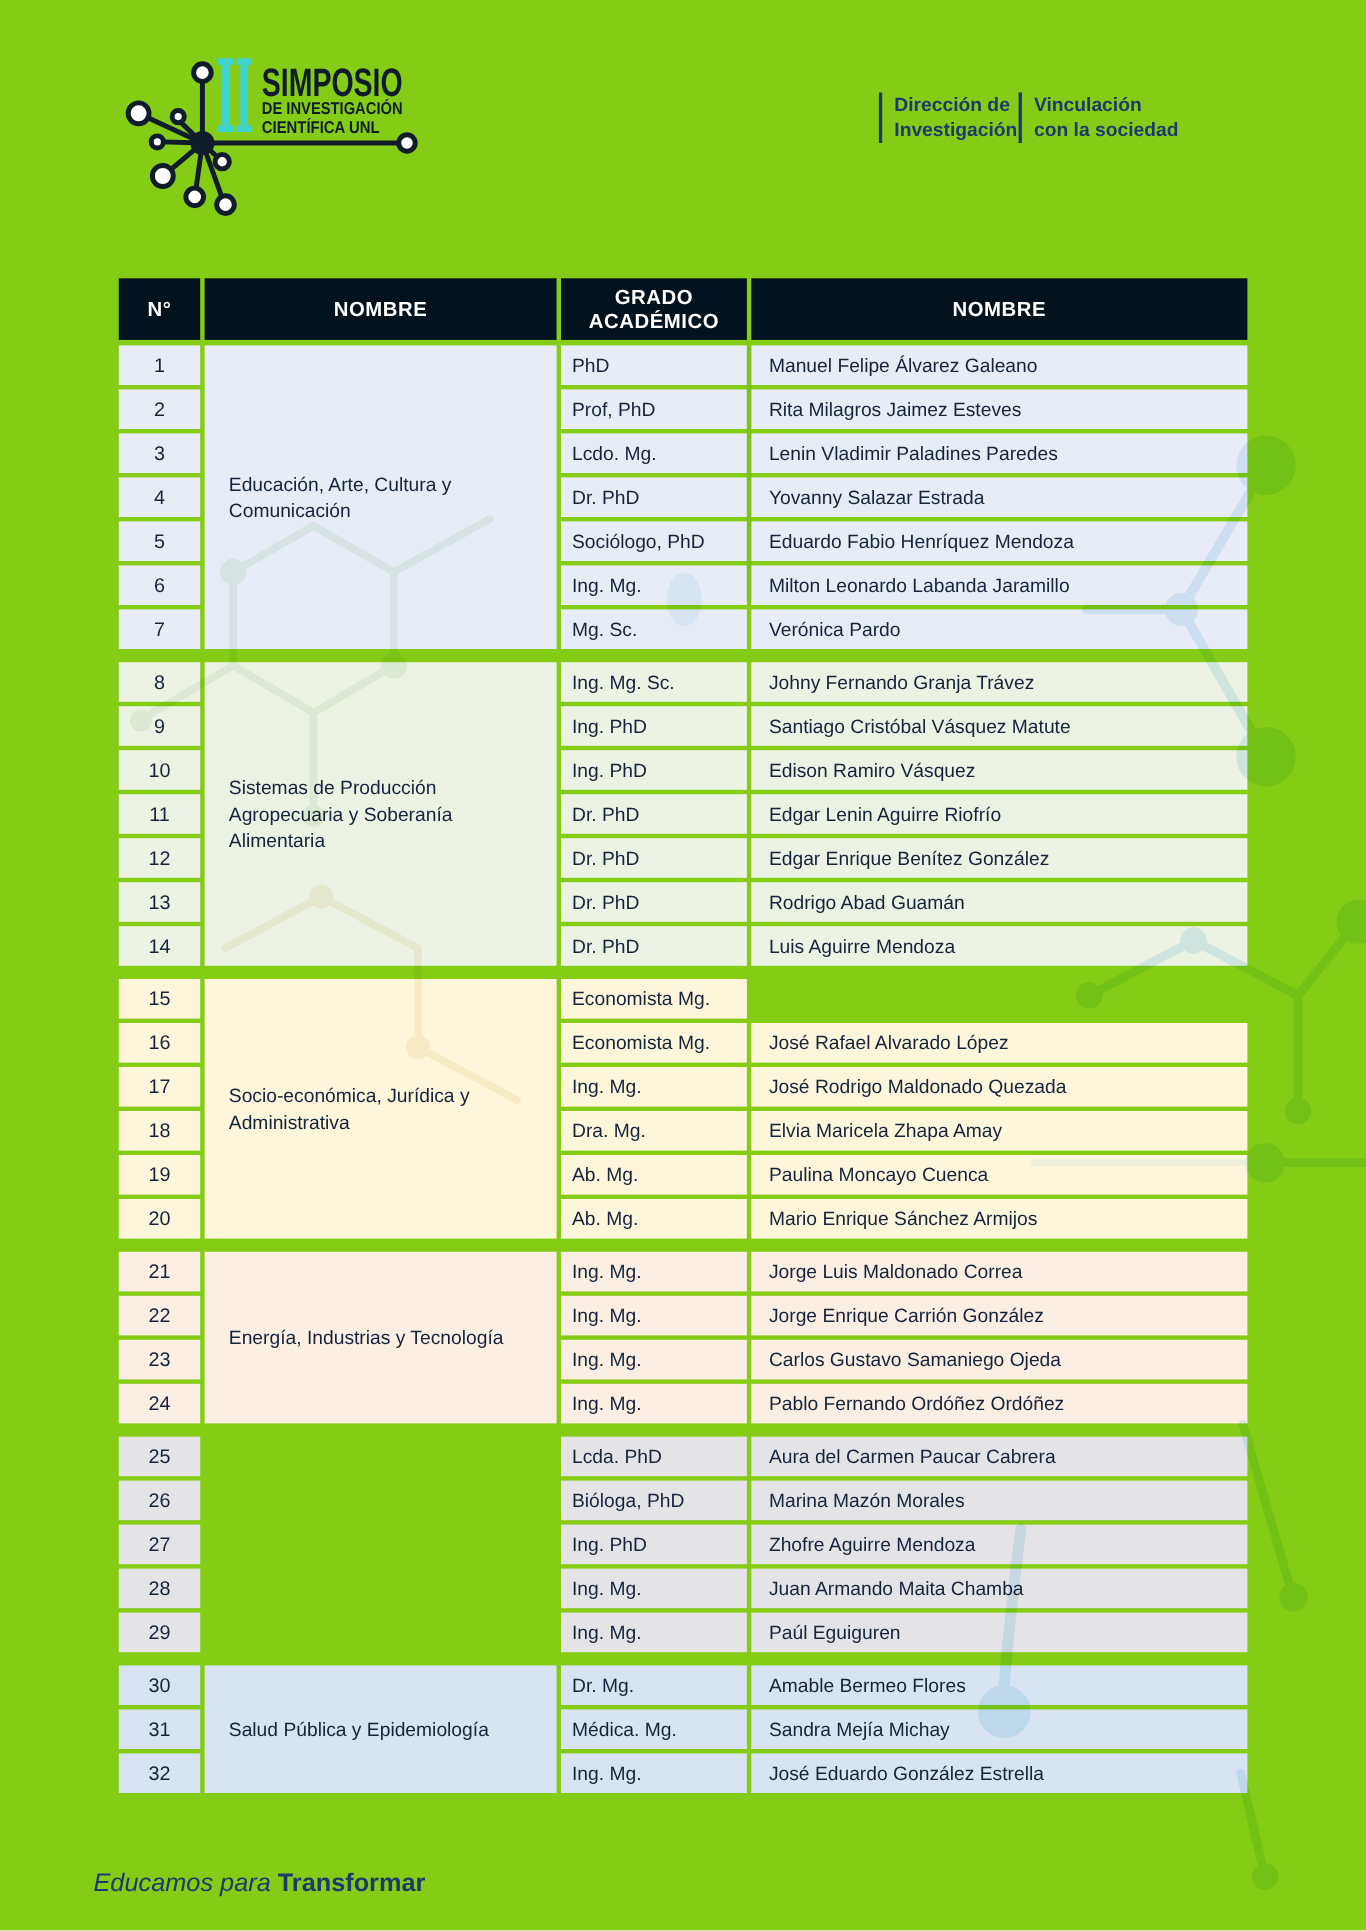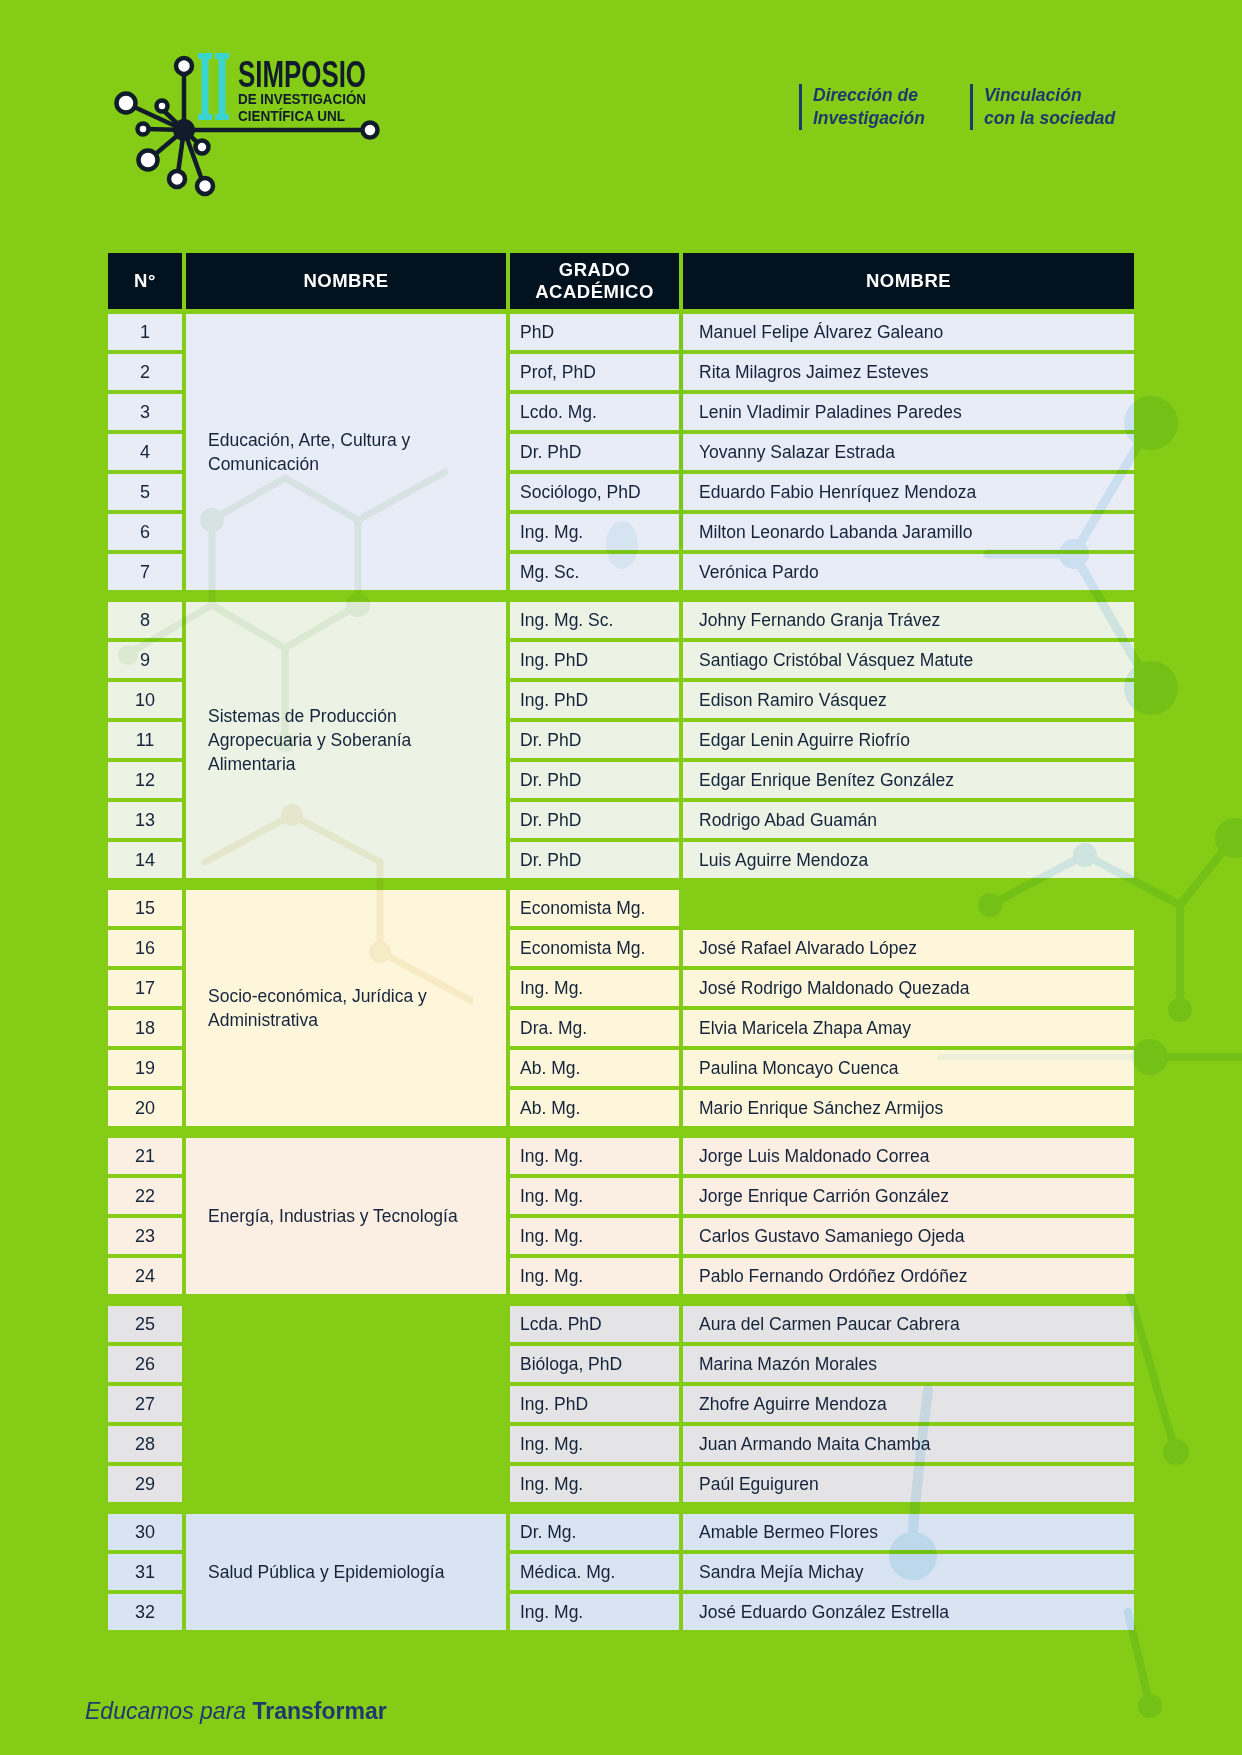--- a/index.html
+++ b/index.html
@@ -5,25 +5,25 @@
   html,body{margin:0;padding:0;background:#fff;}
   .page{
     position:relative;width:1242px;height:1755px;background:#84cc16;
     font-family:"Liberation Sans",sans-serif;overflow:hidden;
   }
   
   .logo-wrap{position:absolute;left:88px;top:33px;width:310px;height:175px;}
   .org-link{
     position:absolute;top:84px;display:flex;align-items:stretch;
     border-left:3px solid #1d3a6c;padding-left:11px;
-    color:#1d3a6c;font-size:17.5px;font-weight:bold;line-height:23px;font-style:italic;
+    color:#1d3a6c;font-size:17.5px;font-weight:bold;line-height:23px;
   }
   .org-link .lines{display:flex;flex-direction:column;justify-content:center;}
   .org-link.first{left:799px;}
-  .org-link.second{left:970px;}
+  .org-link.second{left:926px;}
   
   .tbl-header{
     position:absolute;left:108px;top:253px;width:1026px;height:56px;
     display:grid;grid-template-columns:74px 320px 169px 1fr;column-gap:4px;
   }
   .tbl-header .hcell{
     background:#03121f;color:#ffffff;display:flex;flex-direction:column;
     align-items:center;justify-content:center;font-size:18.5px;font-weight:bold;
     letter-spacing:.5px;line-height:22px;
   }

